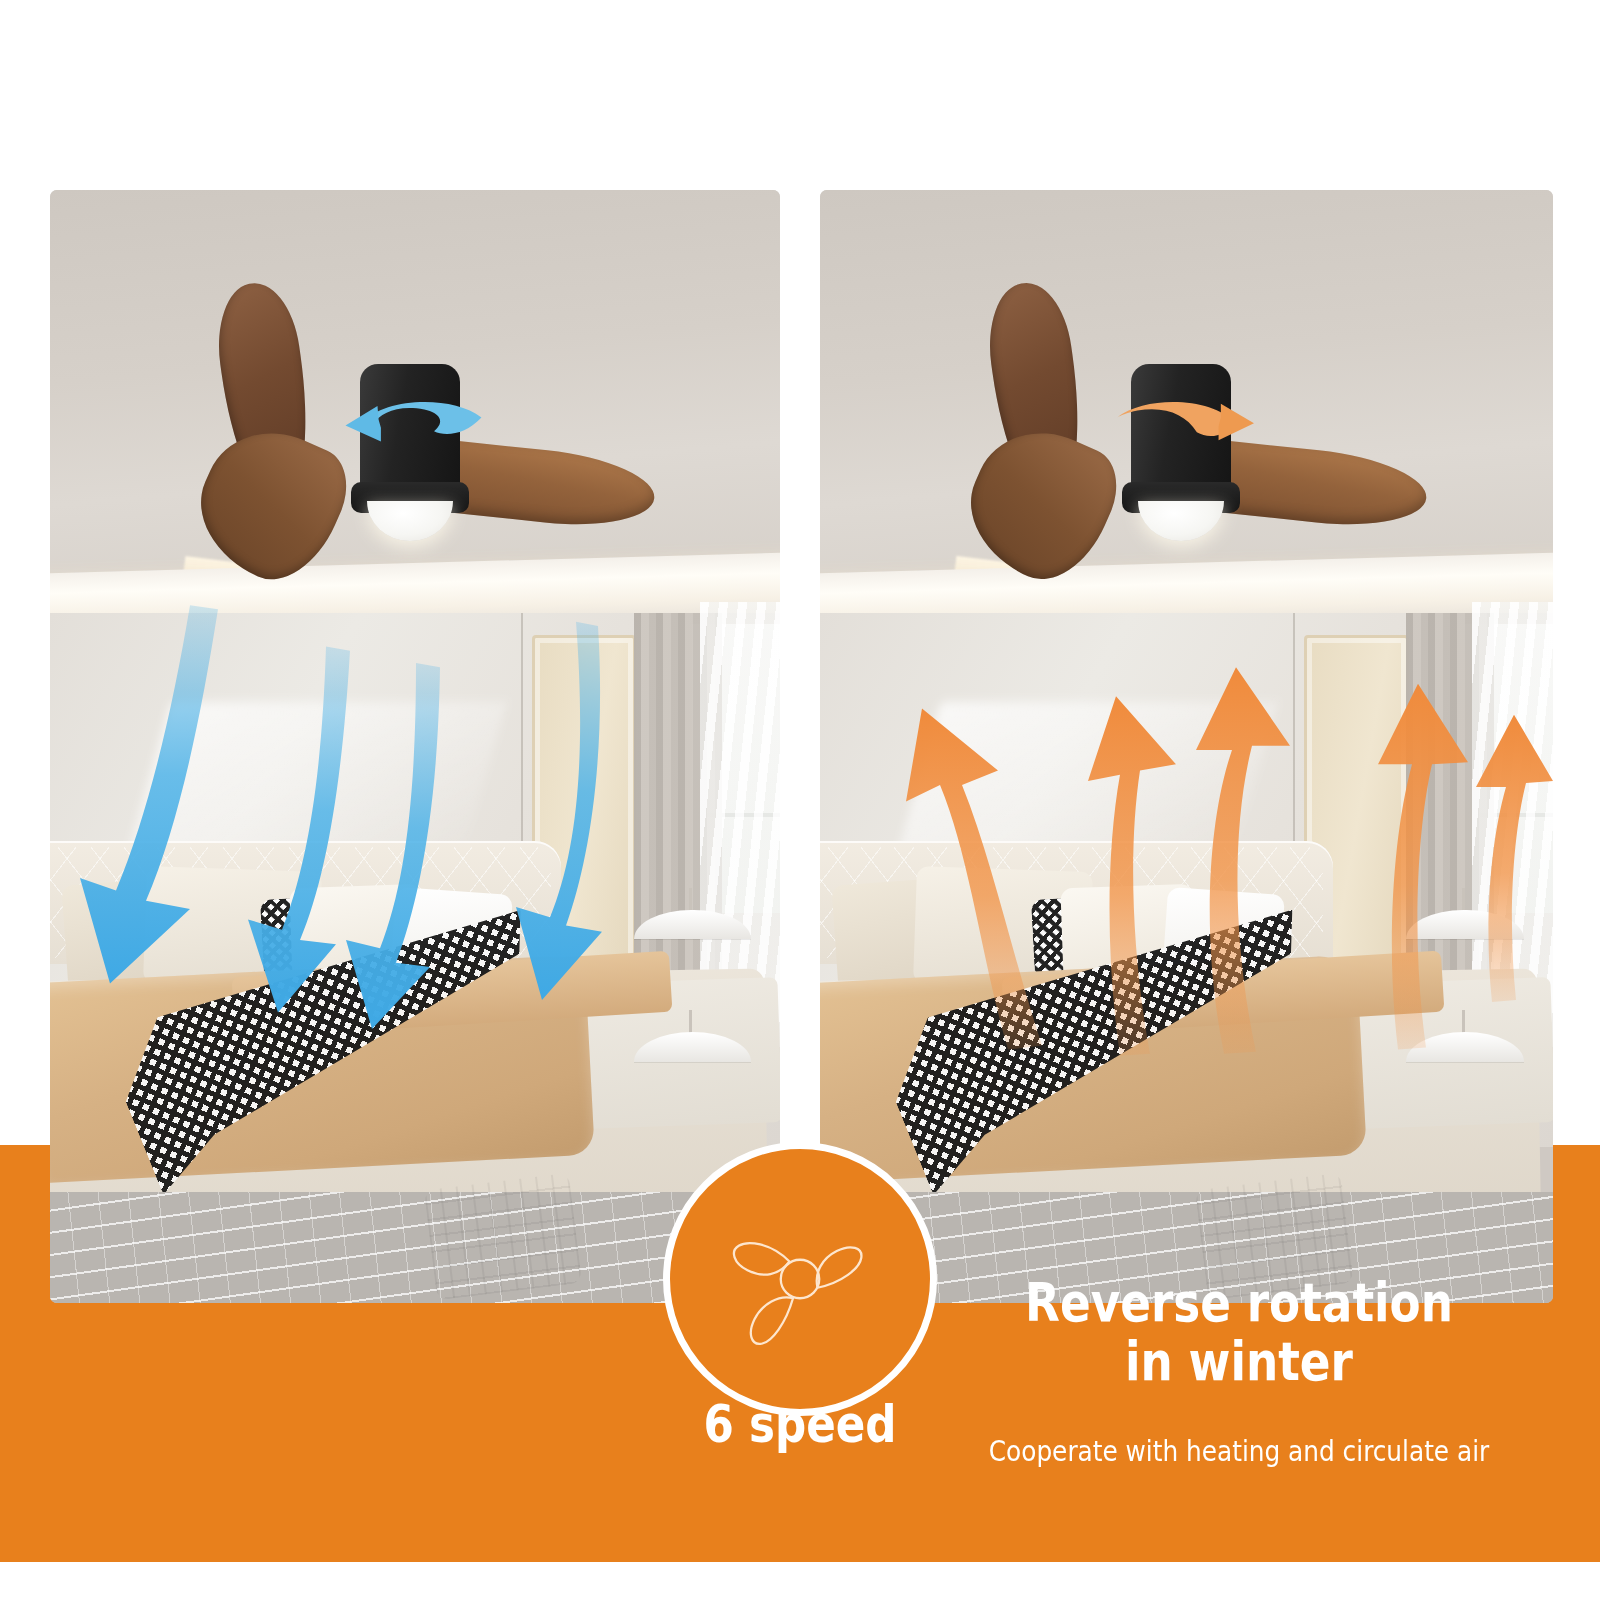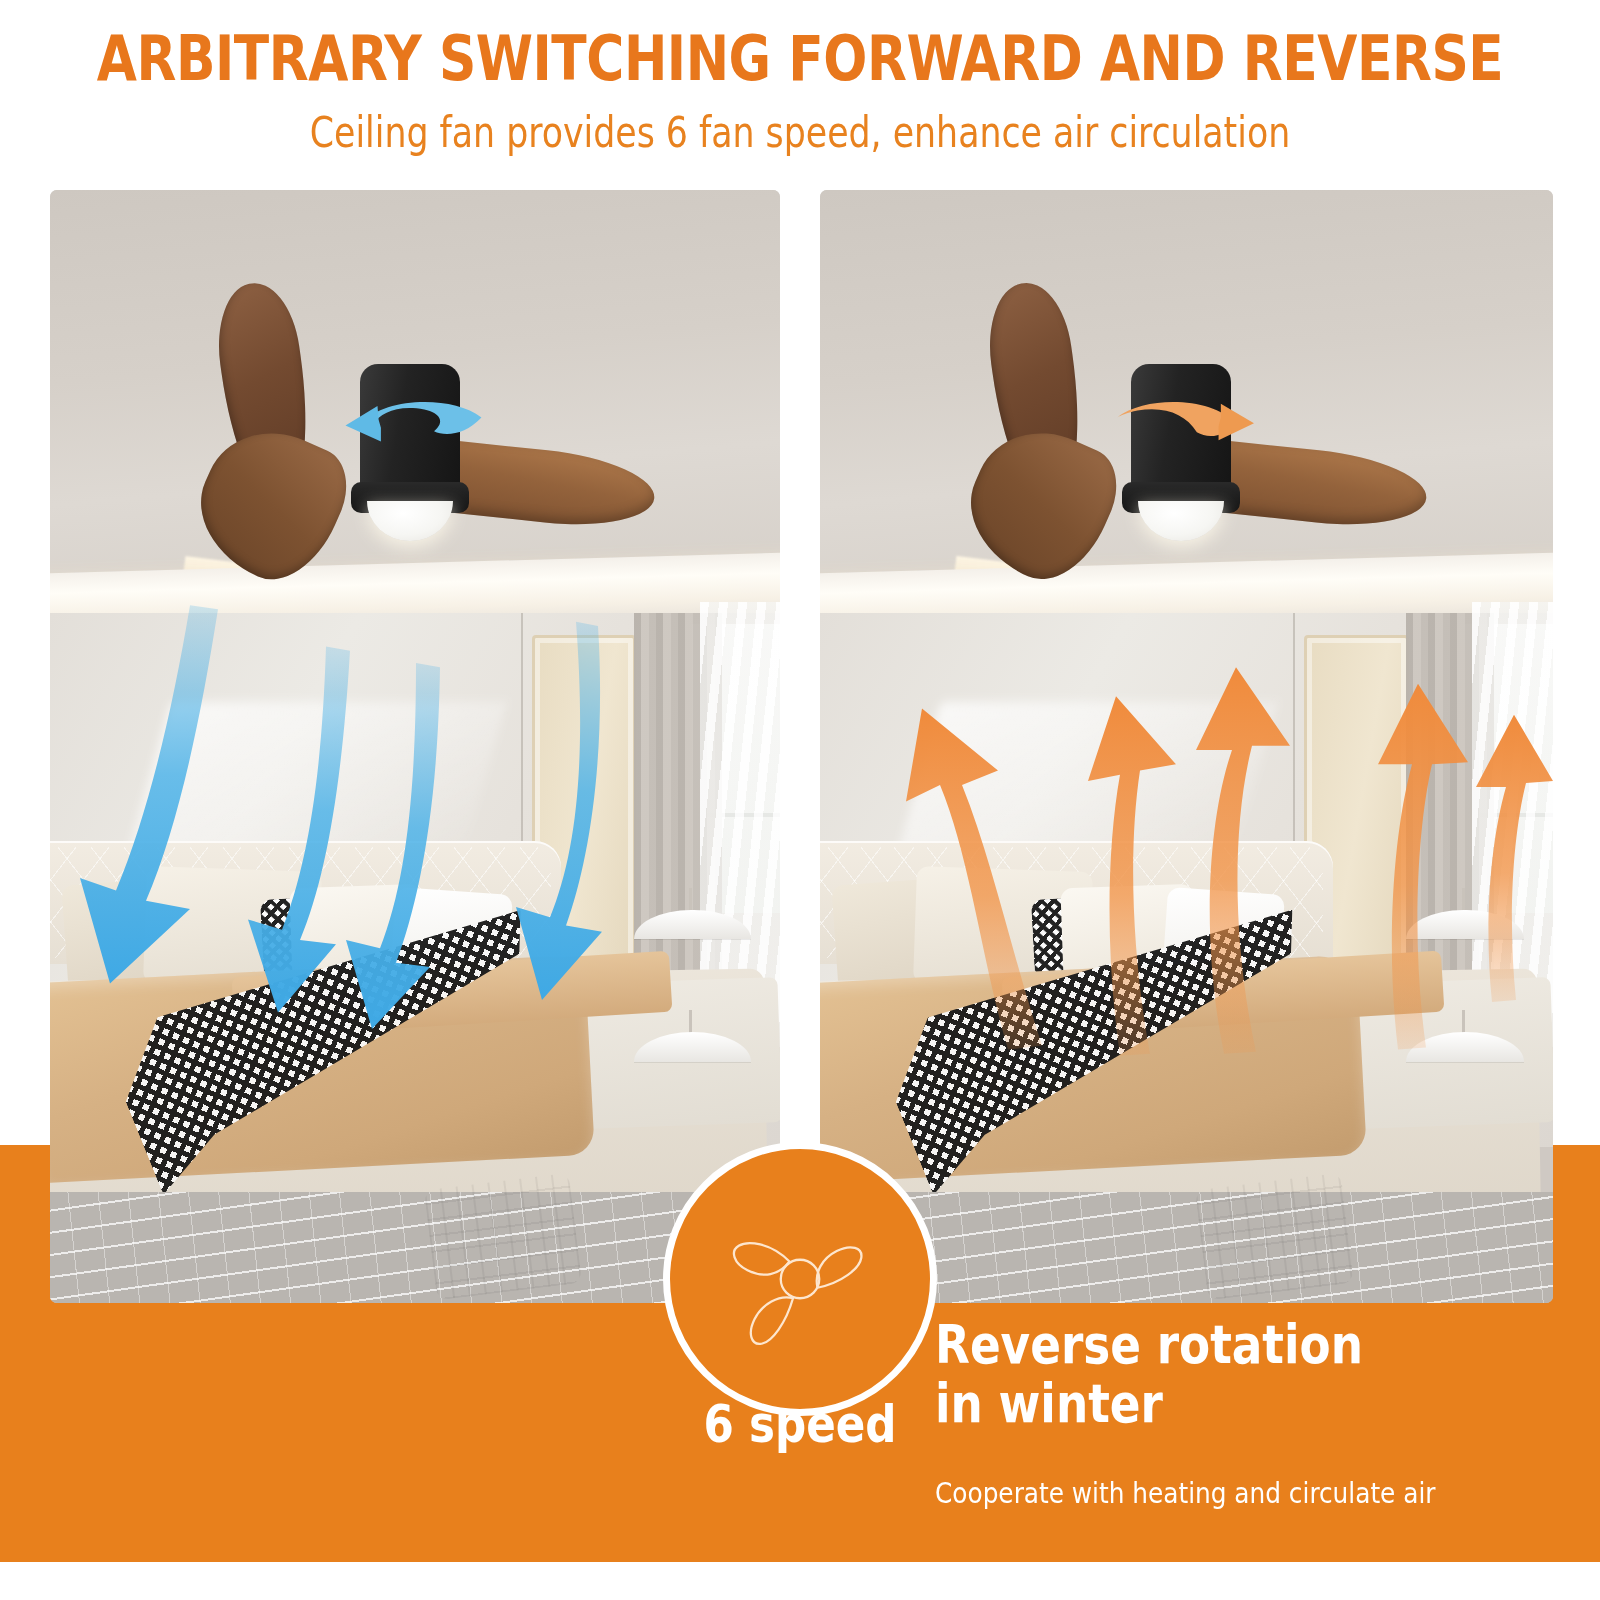--- a/index.html
+++ b/index.html
@@ -250,21 +250,21 @@
   
   .rot-arrow{position:absolute;left:24%;top:26%;width:42%;height:22%;}
   .rot-arrow svg{width:100%;height:100%;display:block;overflow:visible;}
 
   
   .flow{position:absolute;left:0;top:34%;width:100%;height:52%;}
   .flow svg{width:100%;height:100%;display:block;overflow:visible;}
 
   
   .cap-left{position:absolute;left:57px;top:1273px;width:640px;}
-  .cap-right{position:absolute;right:57px;top:1273px;width:640px;text-align:left;margin-top:42px;}
+  .cap-right{position:absolute;right:57px;top:1273px;width:640px;text-align:center;}
   .cap-title{
     font-family:"DejaVu Sans Condensed","Liberation Sans",sans-serif;
     font-weight:bold;font-size:53px;line-height:1.12;color:#ffffff;
     transform:scaleX(0.95);transform-origin:left center;
   }
   .cap-right .cap-title{transform-origin:right center;}
   .cap-sub{
     margin-top:42px;
     font-family:"DejaVu Sans Condensed","Liberation Sans",sans-serif;
     font-weight:400;font-size:29px;color:#ffffff;
@@ -287,24 +287,20 @@
     font-family:"DejaVu Sans Condensed","Liberation Sans",sans-serif;
     font-weight:bold;font-size:51px;color:#ffffff;
     transform:scaleX(0.95);
   }
 </style>
 </head>
 <body>
 
 <div class="page">
 
-  <div class="header">
-    <div class="title">ARBITRARY SWITCHING FORWARD AND REVERSE</div>
-    <div class="subtitle">Ceiling fan provides 6 fan speed, enhance air circulation</div>
-  </div>
 
   <div class="banner"></div>
 
   <div class="photo photo-left">
     <div class="room">
       <div class="ceiling"></div>
       <div class="ceiling-cove"></div>
       <div class="ceiling-soffit"></div>
       <div class="wall"></div>
       <div class="wall-light"></div>

